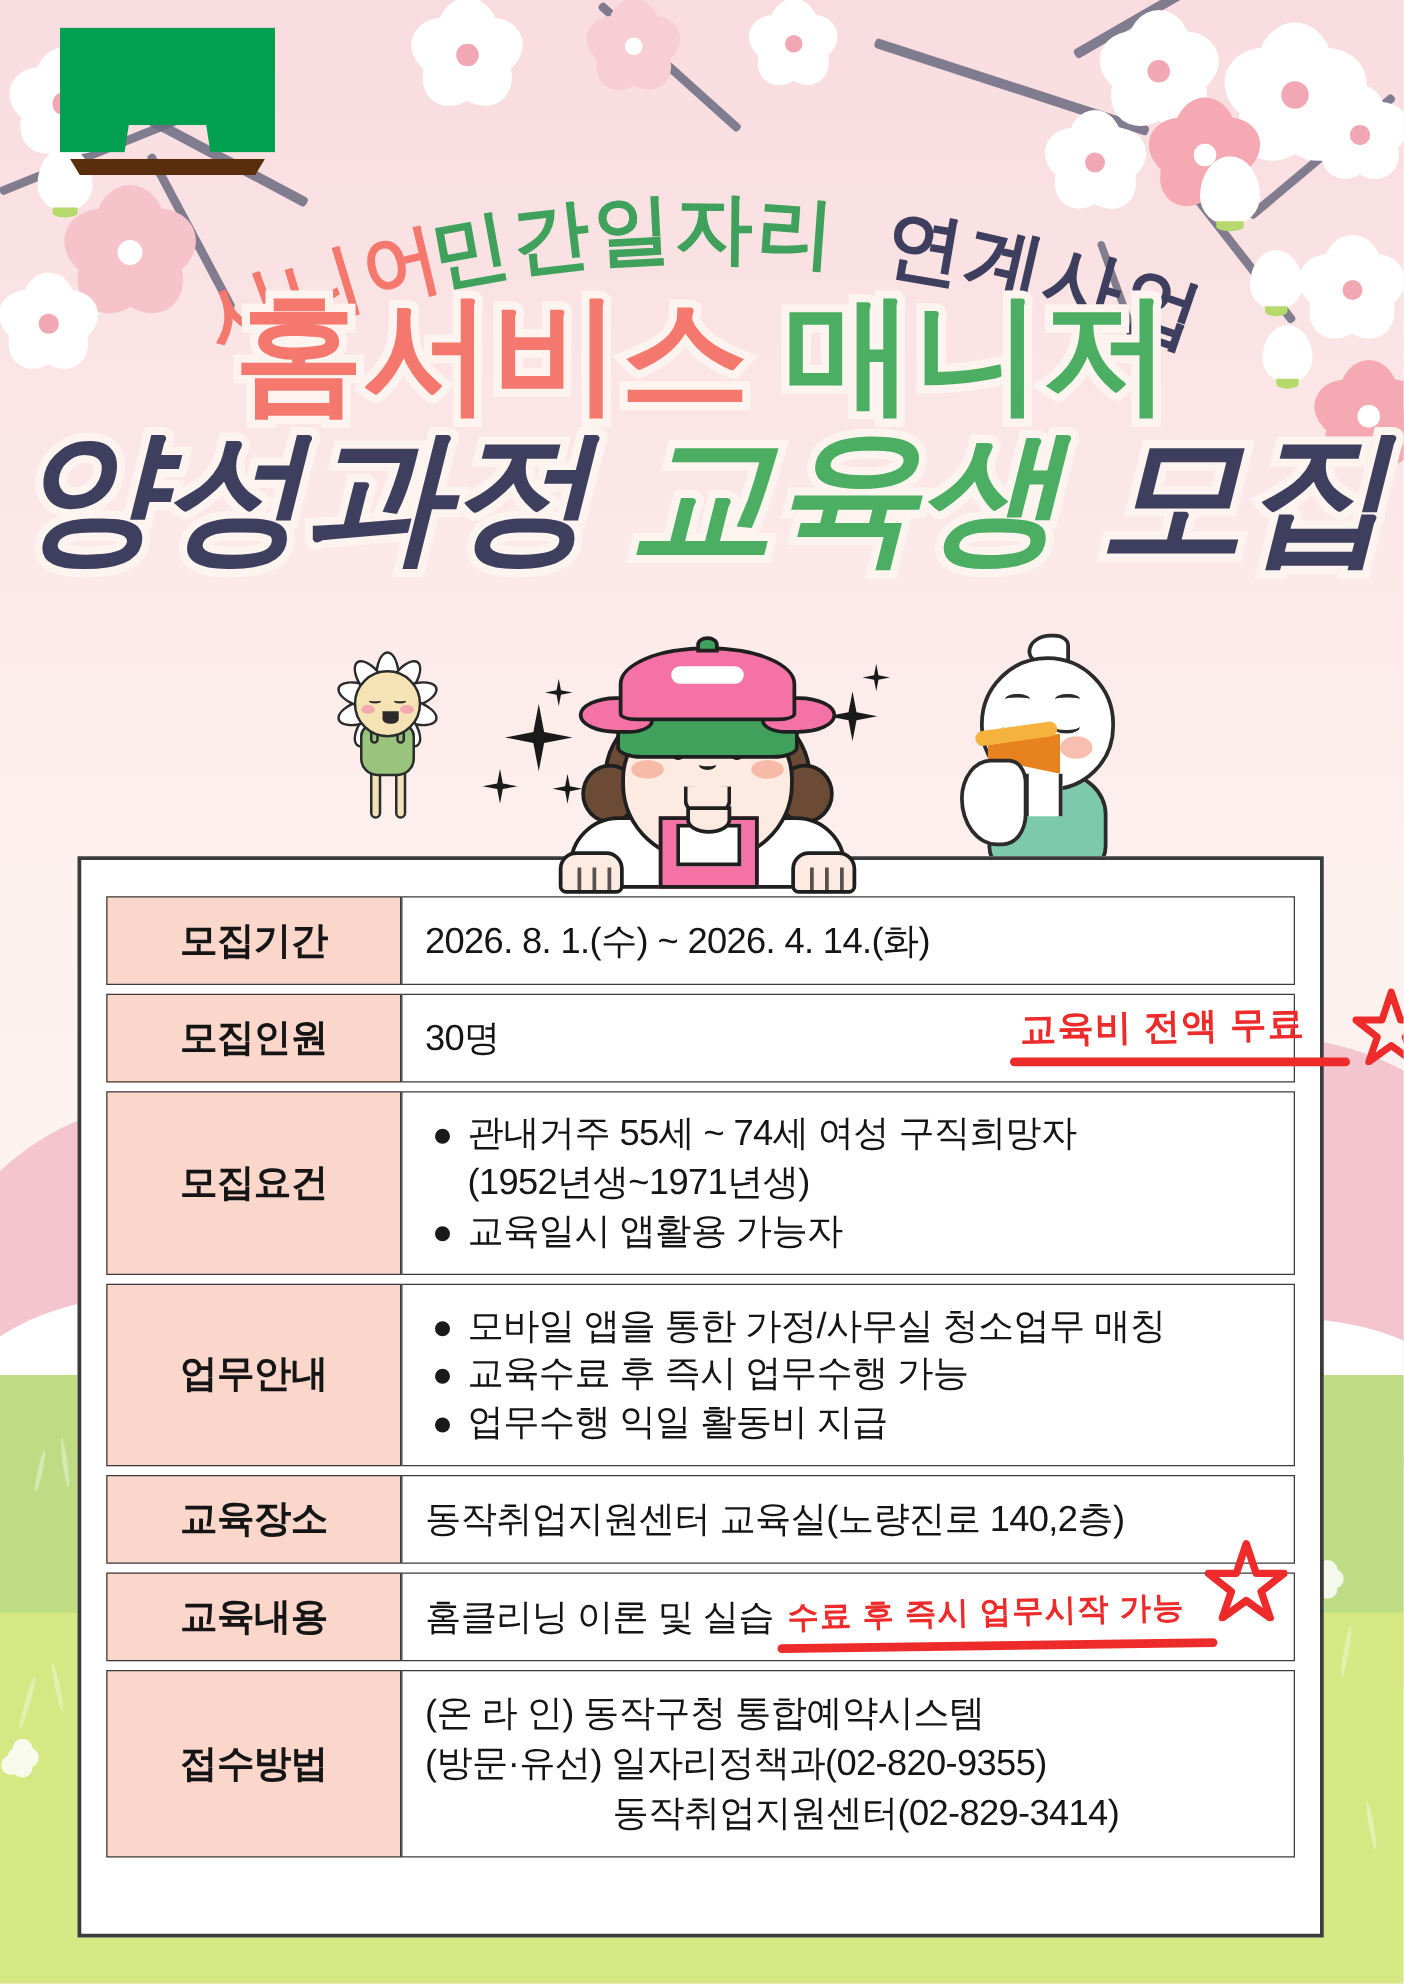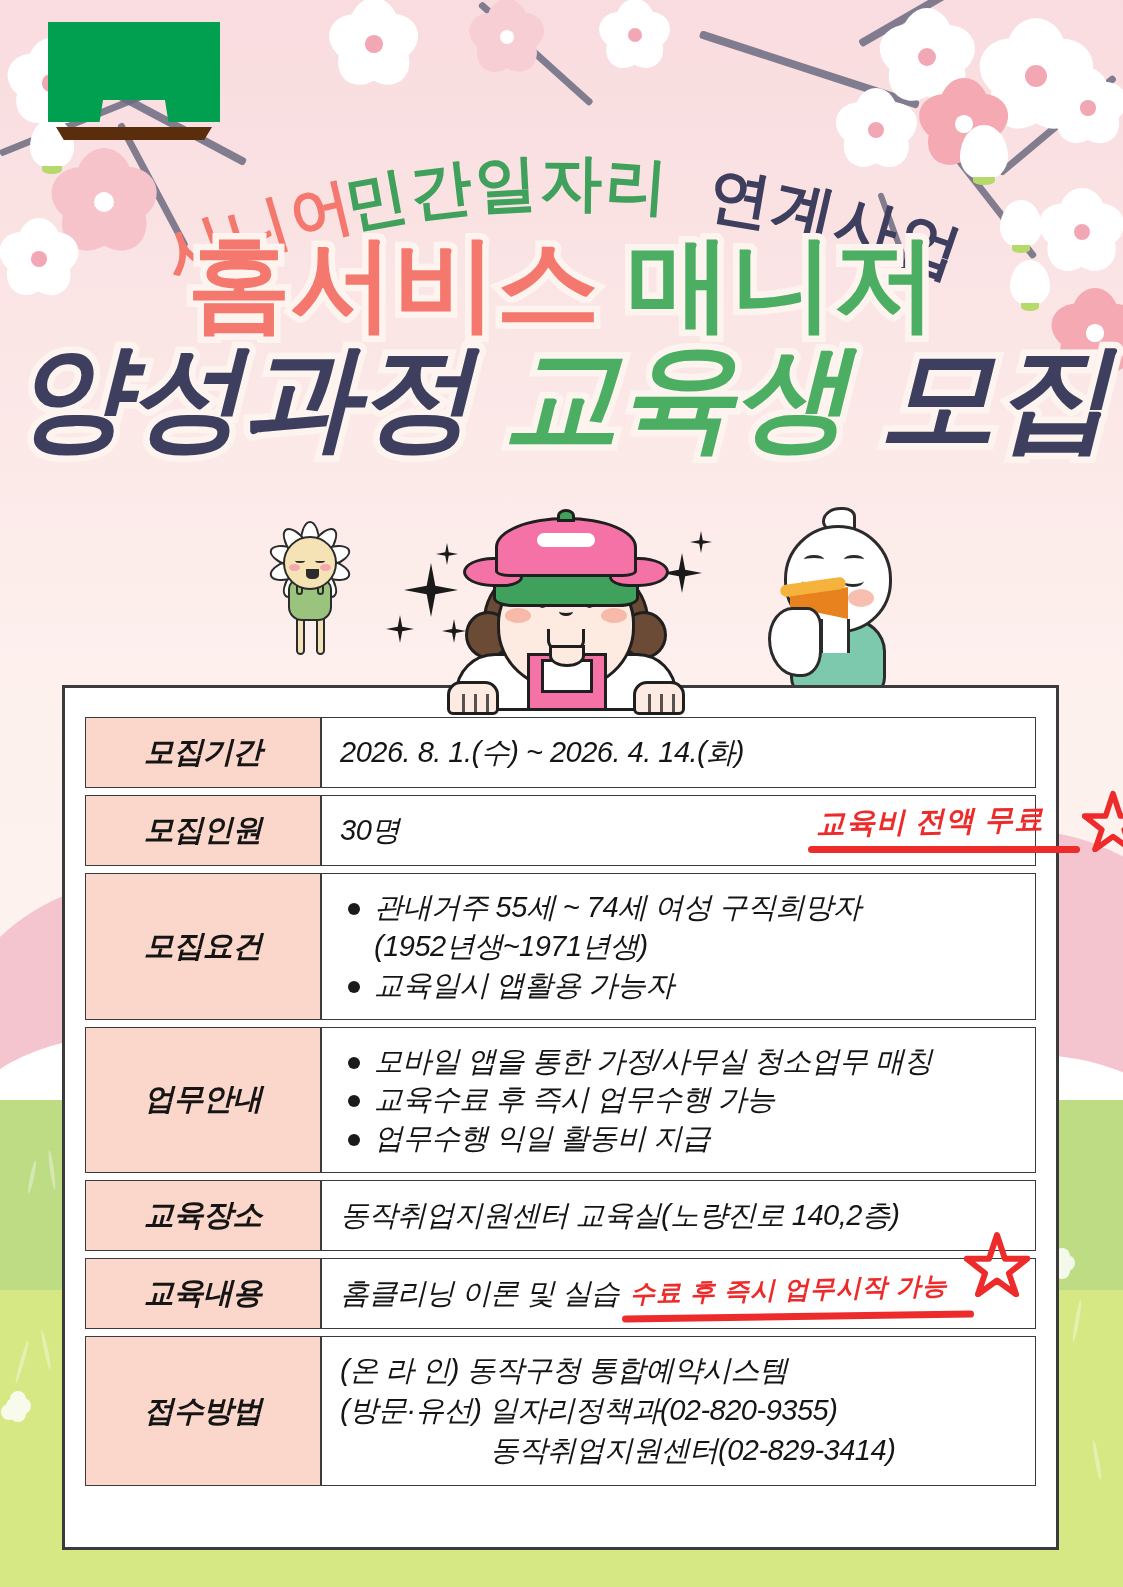--- a/index.html
+++ b/index.html
@@ -244,21 +244,21 @@
   .bd-neck { left:48px; top:116px; width:30px; height:34px; background:#FFFFFF; border-left:3px solid #2B2B2B; border-right:3px solid #2B2B2B; z-index:5; }
 
   
   .panel {
     position:absolute; left:62px; top:685px;
     width:997px; height:865px;
     background:#FFFFFF;
     border:3px solid #3B3B3B;
     padding:22px 20px 22px 20px;
   }
-  .tbl { width:100%; border-collapse:separate; border-spacing:0 7px;font-style:italic; }
+  .tbl { width:100%; border-collapse:separate; border-spacing:0 7px; }
   .tbl td {
     border:1.6px solid #3B3B3B;
     vertical-align:middle;
     font-size:29px;
     color:#151515;
   }
   .tbl td.lbl {
     width:236px;
     background:#FBD7CB;
     text-align:center;

